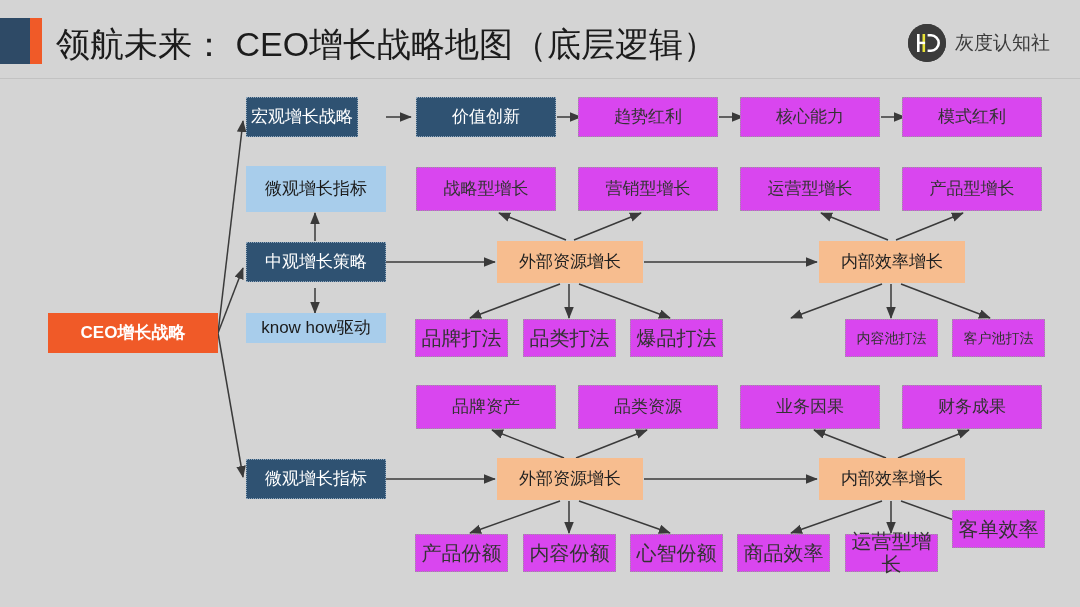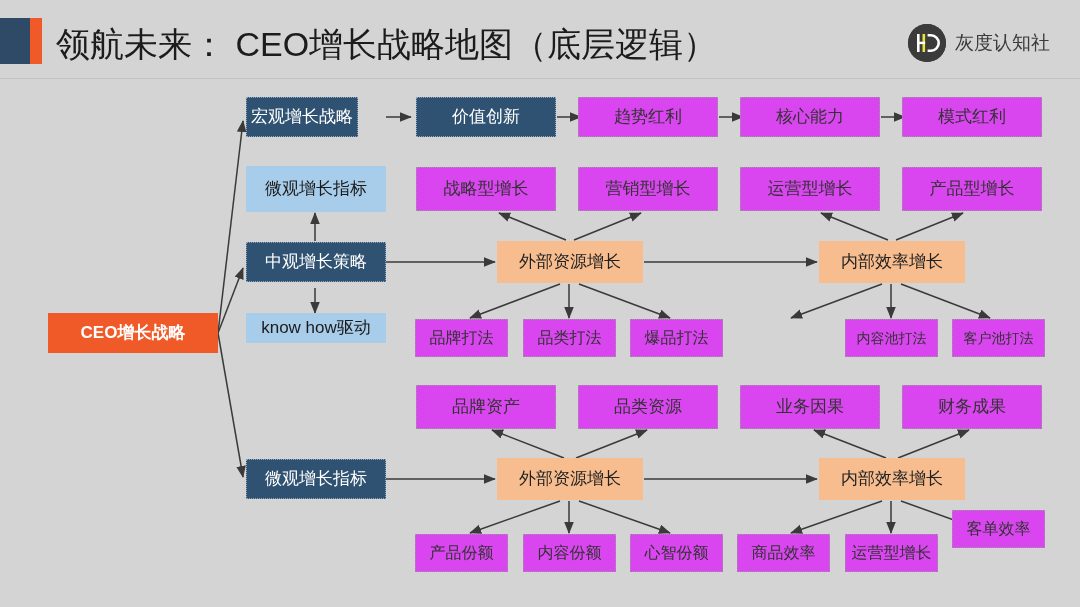--- a/index.html
+++ b/index.html
@@ -34,21 +34,21 @@
     text-align:center;line-height:1.15;
     font-size:16px;color:#222;
   }
   .n-navy{background:#2f5272;color:#ffffff;border:1px dotted #8fa6bb;}
   .n-blue{background:#a8cdeb;color:#1b1b1b;border:none;}
   .n-orange-solid{background:#f05a28;color:#ffffff;font-weight:bold;border:none;}
   .n-orange{background:#f7bd8f;color:#222;border:none;}
   .n-ghost{background:#d946ef;border:1px dotted #9a9a9a;color:#333;}
 
   .fs17{font-size:17px;}
-  .fs16{font-size:16px;}
+  .fs16{font-size:20px;}
   .fs14{font-size:14px;}
 
   svg.links{position:absolute;left:0;top:0;width:1080px;height:607px;pointer-events:none;}
 </style>
 </head>
 <body>
 
 <div id="stage">
 
   <div class="hdr-bar hdr-navy"></div>

